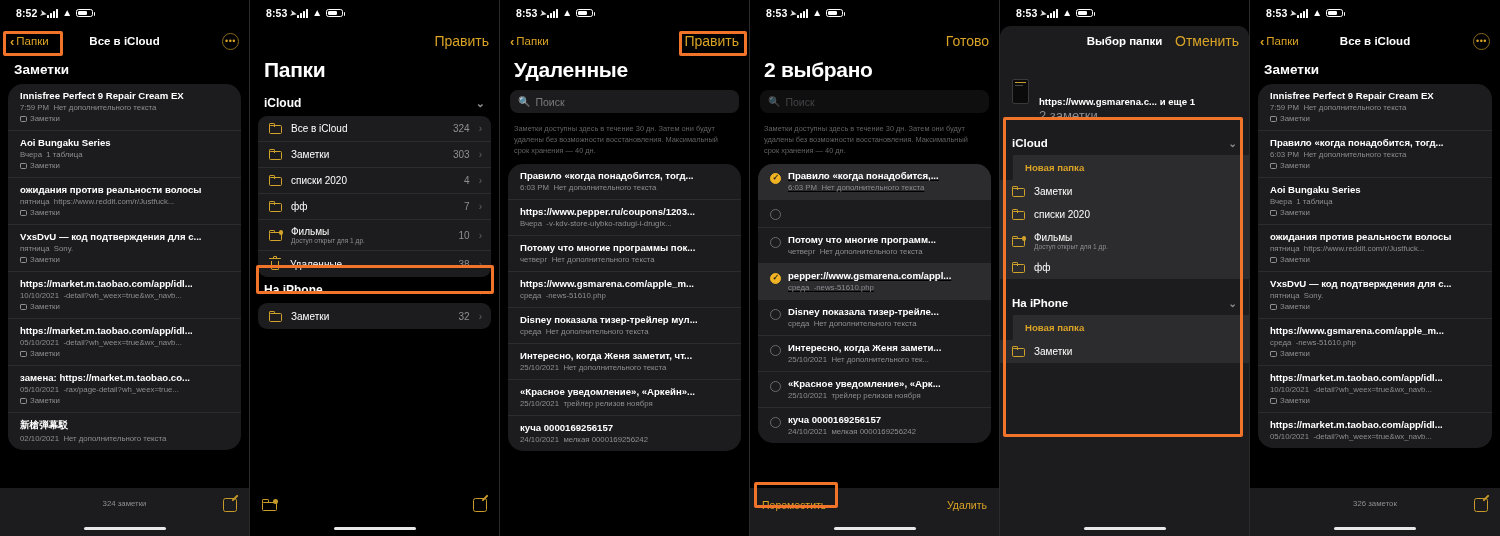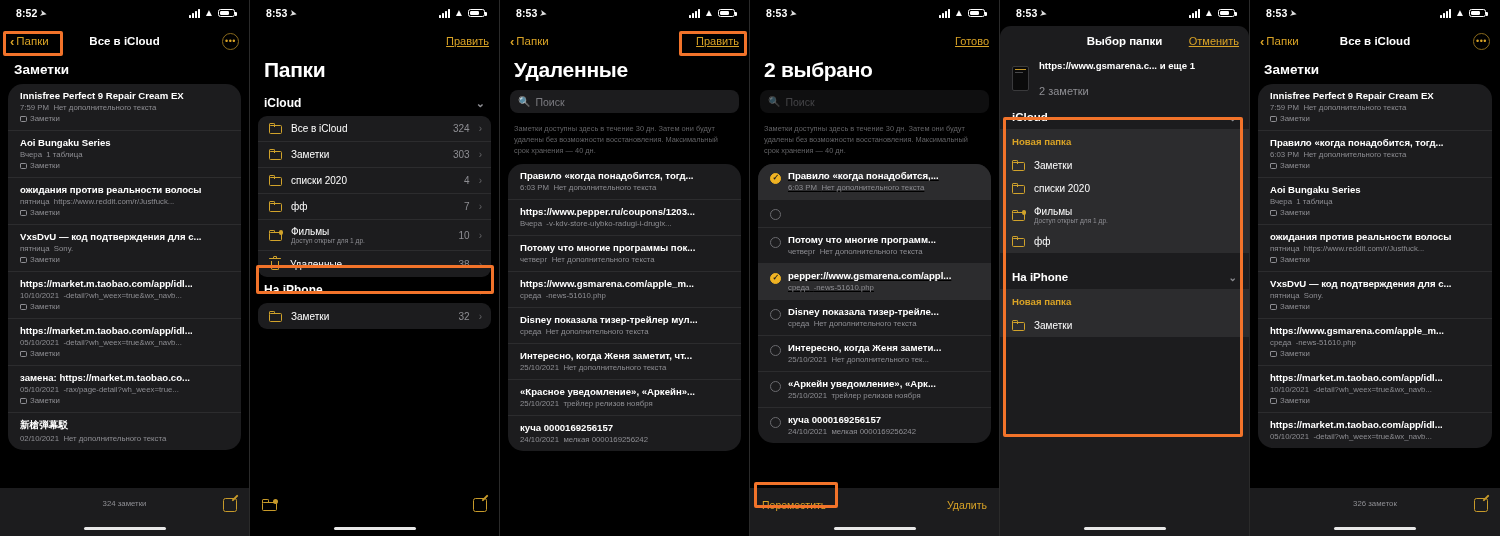--- a/index.html
+++ b/index.html
@@ -15,21 +15,21 @@
     width: 250px; height: 536px;
     background: #000;
     overflow: hidden;
     border-right: 1px solid #2a2a2a;
   }
   .panel:last-child { border-right: none; }
 
   
   .statusbar {
     height: 26px;
-    display: flex; align-items: center; justify-content: space-between;
+    display: flex; align-items: center; justify-content: flex-start;
     padding: 0 14px 0 16px;
     color: #fff;
     font-size: 10.5px; font-weight: bold;
     letter-spacing: 0.1px;
   }
   .sb-left { display: flex; align-items: center; gap: 3px; }
   .sb-right { display: flex; align-items: center; gap: 4px; }
   .loc-arrow { font-size: 8px; color: #ddd; transform: rotate(12deg); }
   .bars { display: flex; align-items: flex-end; gap: 1px; height: 9px; }
   .bars i { display: block; width: 2px; background: #fff; border-radius: .5px; }
@@ -43,21 +43,21 @@
   
   .navbar {
     height: 30px;
     display: flex; align-items: center; justify-content: space-between;
     padding: 0 10px;
     position: relative;
   }
   .nav-back { display: flex; align-items: center; gap: 2px; color: #d9a326; font-size: 11.5px; }
   .nav-back .chev { font-size: 13px; line-height: 1; font-weight: bold; }
   .nav-title { position:absolute; left:0; right:0; text-align:center; color:#fff; font-size:11.5px; font-weight:bold; pointer-events:none;}
-  .nav-action { color: #d9a326; font-size: 11px; z-index: 2; text-decoration: underline; }
+  .nav-action { color: #d9a326; font-size: 14px; z-index: 2; }
   .ellipsis-btn {
     width: 17px; height: 17px; border-radius: 50%;
     border: 1.2px solid #8a6a1c; color: #d9a326;
     display:flex;align-items:center;justify-content:center;
     font-size: 9px; letter-spacing:.5px; line-height:1; z-index:2;
   }
 
   
   .big-title { color: #fff; font-size: 21px; font-weight: bold; padding: 2px 14px 8px; letter-spacing:-0.3px;}
   .section-head { color:#fff; font-size:13.5px; font-weight:bold; padding: 6px 14px 7px; }
@@ -121,25 +121,25 @@
   .frow-chev { color:#636366; font-size:10px; }
 
   
   .sheet { position:absolute; left:0; right:0; top:26px; bottom:0; background:#1c1c1e; border-radius:11px 11px 0 0; }
   .sheet-nav { position:relative; height:30px; display:flex; align-items:center; justify-content:flex-end; padding:0 10px;}
   .sheet-nav .t { position:absolute; left:0;right:0; text-align:center; color:#fff; font-size:11.5px; font-weight:bold;}
   .sheet-item { display:flex; align-items:center; gap:10px; padding: 4px 12px 8px; }
   .thumb { width:17px;height:25px;background:#0b0b0b;border:1px solid #3a3a3c;border-radius:2px;position:relative;overflow:hidden;}
   .thumb::before{content:"";position:absolute;top:2px;left:2px;right:2px;height:1.4px;background:#c79a2a;}
   .thumb::after{content:"";position:absolute;top:5px;left:2px;right:5px;height:1px;background:#4a4a4c;}
-  .sheet-item .txt { color:#fff; font-size:9.6px; font-weight:bold; white-space:nowrap; overflow:hidden; text-overflow:ellipsis;}
-  .sheet-item .sub { color:#8e8e93; font-size:11px; font-weight:normal; margin-top:14px;}
+  .sheet-item .txt { color:#fff; font-size:9.6px; font-weight:bold; white-space:nowrap; overflow:hidden; text-overflow:ellipsis;margin-top:36px;}
+  .sheet-item .sub { color:#8e8e93; font-size:13px; font-weight:normal; margin-top:1px;}
   .pgrp-head { display:flex;align-items:center;justify-content:space-between;background:#1c1c1e;padding:6px 12px;color:#fff;font-size:11.5px;font-weight:bold;}
   .pgrp-head .chev { color:#8e8e93; font-size:10px;}
-  .pnew { color:#d9a326; font-size:9.6px; font-weight:bold; padding:7px 12px; background:#2c2c2e;}
+  .pnew { color:#d9a326; font-size:9.6px; font-weight:bold; padding:7px 12px; background:#2c2c2e;margin-left:13px;}
   .prow { display:flex;align-items:center;gap:9px;padding:6px 12px;background:#2c2c2e;color:#fff;font-size:10px;}
   .prow .sub { color:#8e8e93; font-size:6.6px; display:block; }
   .pspacer { height:12px; background:#1c1c1e; }
 
   
   .bottombar {
     position:absolute; left:0; right:0; bottom:0; height:48px;
     background:#1c1c1e;
     display:flex; align-items:center; justify-content:space-between;
     padding: 0 12px 14px;
@@ -545,21 +545,21 @@
           <div class="note">
             <span class="radio"></span>
             <div class="note-body">
               <div class="note-title">Интересно, когда Женя замети...</div>
               <div class="note-sub"><span>25/10/2021</span>&nbsp; <span>Нет дополнительного тек...</span></div>
             </div>
           </div>
           <div class="note">
             <span class="radio"></span>
             <div class="note-body">
-              <div class="note-title">«Аркейн уведомление», «Арк...</div>
+              <div class="note-title">«Красное уведомление», «Арк...</div>
               <div class="note-sub"><span>25/10/2021</span>&nbsp; <span>трейлер релизов ноября</span></div>
             </div>
           </div>
           <div class="note">
             <span class="radio"></span>
             <div class="note-body">
               <div class="note-title">куча 0000169256157</div>
               <div class="note-sub"><span>24/10/2021</span>&nbsp; <span>мелкая 0000169256242</span></div>
             </div>
           </div>

